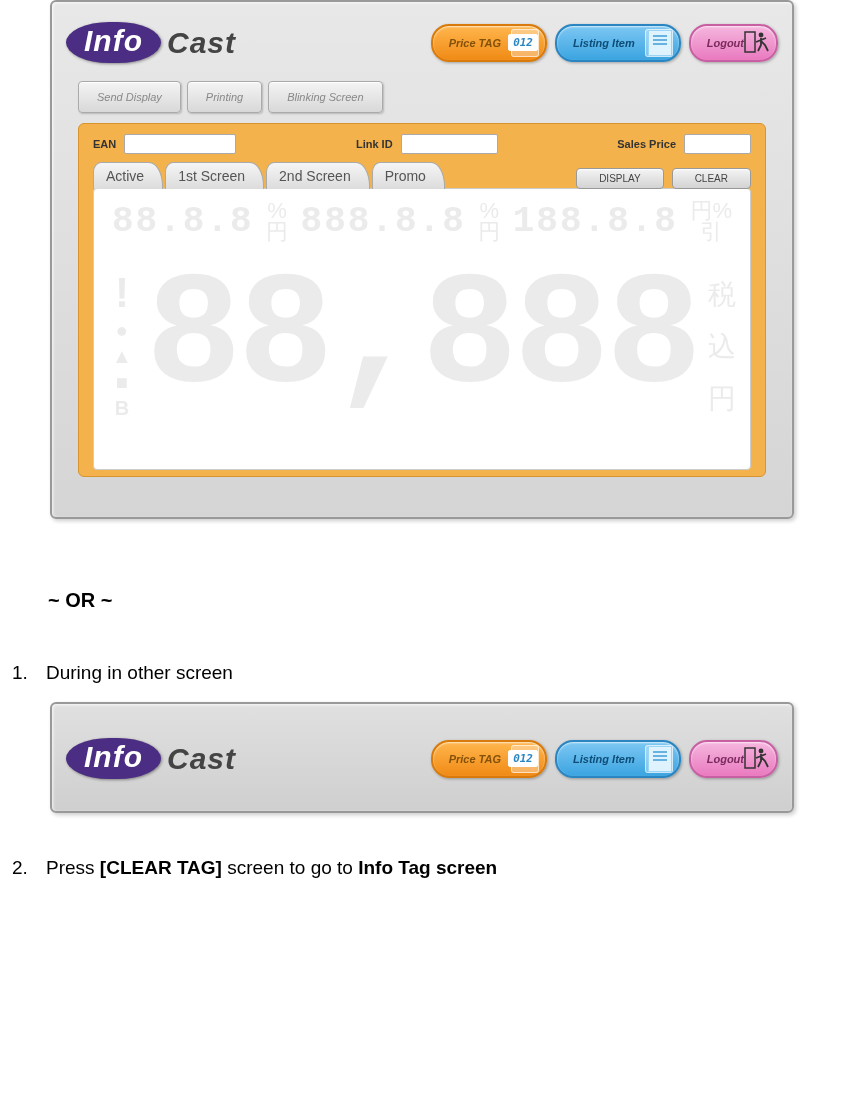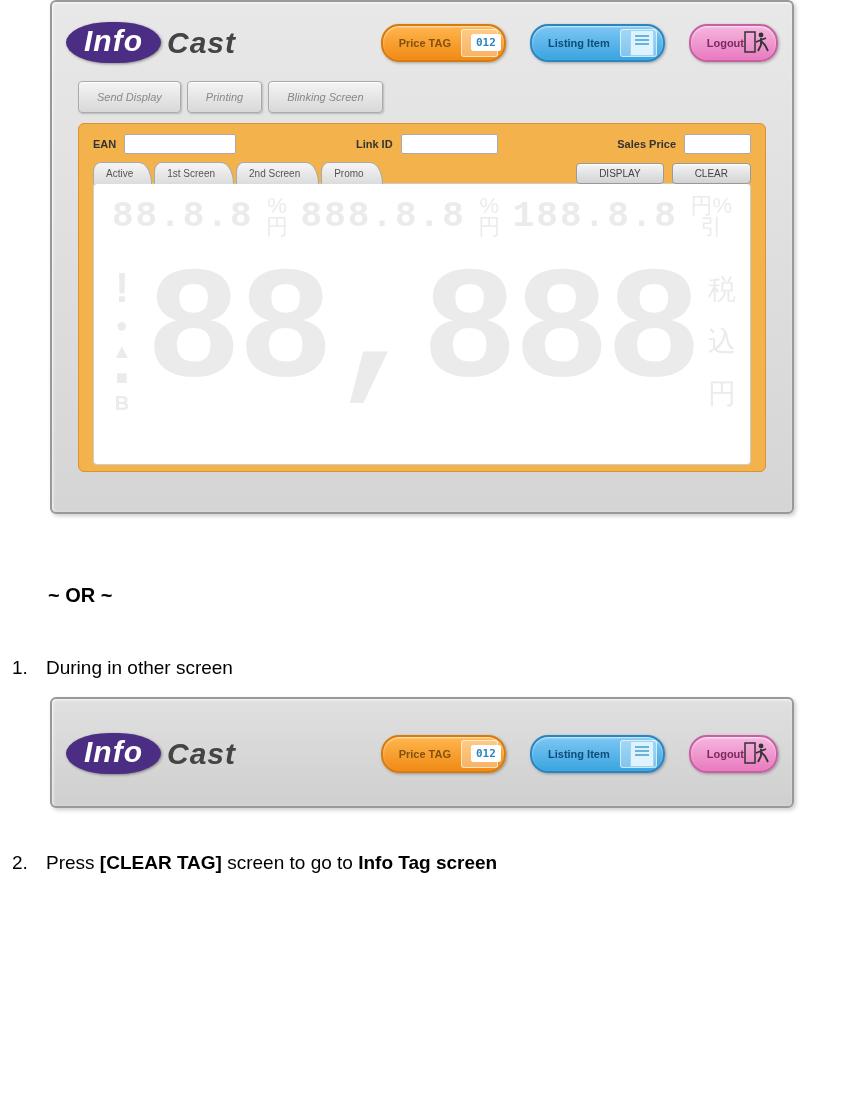--- a/index.html
+++ b/index.html
@@ -2,40 +2,40 @@
 <html><head>
 <meta charset="utf-8">
 <style>
   body { margin:0; padding:0; background:#fff; font-family: Arial, sans-serif; width:844px; }
   .ui-panel { margin:0 50px 0 50px; border:2px solid #999; border-radius:6px; background:linear-gradient(#e8e8e8,#d5d5d5); padding:16px 14px 40px 14px; box-shadow:inset 1px 1px 3px rgba(255,255,255,.8),2px 2px 4px rgba(0,0,0,.2); }
   .header-row { display:flex; align-items:center; justify-content:space-between; padding:4px 0 18px 0; }
   .logo { font-style:italic; font-weight:bold; font-size:30px; letter-spacing:1px; color:#444;text-align:center; }
   .logo .oval { display:inline-block; background:#4b2e83; color:#fff; border-radius:50%/55%; padding:2px 18px 5px 18px; margin-right:6px; font-style:italic; box-shadow:1px 1px 3px rgba(0,0,0,.4); }
   .logo .oval .if { color:#fff; }
   .logo .cast { display:inline-block; vertical-align:middle; }
-  .top-buttons { display:flex; gap:24px; }
+  .top-buttons { display:flex; gap:8px;font-style:italic; }
   .pill-btn { height:34px; border-radius:18px; border:2px solid; display:flex; align-items:center; padding:0 6px 0 16px; font-size:11px; font-weight:bold; box-shadow:1px 1px 3px rgba(0,0,0,.3), inset 0 1px 2px rgba(255,255,255,.7); cursor:pointer; }
   .pill-orange { background:linear-gradient(#ffb64d,#f08a15); border-color:#d87a0c; color:#83510a; }
   .pill-blue   { background:linear-gradient(#7cc7f3,#3ba4e0); border-color:#2a85c0; color:#0d4d77; }
   .pill-pink   { background:linear-gradient(#f5b6de,#e97abf); border-color:#c85fa3; color:#7a2a5d; }
-  .pill-icon { width:26px; height:26px; margin-left:10px; background:#fff5; border:1px solid rgba(255,255,255,.6); border-radius:3px; display:flex; align-items:center; justify-content:flex-start; font-size:11px;padding-left:9px; }
+  .pill-icon { width:26px; height:26px; margin-left:10px; background:#fff5; border:1px solid rgba(255,255,255,.6); border-radius:3px; display:flex; align-items:center; justify-content:flex-end; font-size:11px; }
   .tag012 { background:#fff; border:1px solid #fff; padding:1px 4px; border-radius:2px; font-family:monospace; font-size:11px; color:#2a85c0; }
   .doc-icon { width:22px; height:24px; background:#dff3ff; border:1px solid #9cd4f3; position:relative; }
   .doc-icon::before { content:""; position:absolute; left:4px; top:4px; right:4px; height:2px; background:#66b3e0; box-shadow:0 4px 0 #66b3e0, 0 8px 0 #66b3e0; }
   .exit-icon svg { width:26px; height:26px; }
   .toolbar-row { display:flex; align-items:center; gap:6px; padding:0 12px 10px 12px;font-style:italic; }
   .tb-btn { height:30px; border-radius:4px; border:1px solid #aaa; background:linear-gradient(#f4f4f4,#d8d8d8); display:flex; align-items:center; padding:0 18px; font-size:11px; color:#888; box-shadow:inset 0 1px 1px #fff, 1px 1px 2px rgba(0,0,0,.2); }
   .tb-btn.green { background:linear-gradient(#57e071,#29c546); border-color:#1ea237; color:#0b5d1d; font-weight:bold; margin-left:auto; }
   .orange-area { margin:0 12px; background:#f3b24b; border-radius:6px; padding:10px 14px 6px 14px; border:1px solid #d89430; }
   .field-row { display:flex; align-items:center; gap:8px; margin-bottom:8px; font-size:11px; font-weight:bold; color:#333; }
   .field-row label { white-space:nowrap; }
   .text-input { height:18px; background:#fff; border:1px solid #aaa; border-radius:2px; }
   .w110{width:110px;} .w95{width:95px;} .w65{width:65px;} .wflex{flex:1;}
   .tabs-row { display:flex; align-items:flex-end; gap:2px; margin-top:6px; position:relative; }
-  .tab { background:linear-gradient(#f5f5f5,#dcdcdc); border:1px solid #aaa; border-bottom:none; border-radius:8px 14px 0 0 / 10px 24px 0 0; padding:5px 18px 5px 12px; font-size:10px; color:#555; }
+  .tab { background:linear-gradient(#f5f5f5,#dcdcdc); border:1px solid #aaa; border-bottom:none; border-radius:8px 14px 0 0 / 10px 24px 0 0; padding:5px 18px 5px 12px; font-size:14px; color:#555; }
   .tabs-row .spacer { flex:1; }
   .mini-btn { background:linear-gradient(#f4f4f4,#d3d3d3); border:1px solid #999; border-radius:4px; padding:4px 22px; font-size:10px; color:#444; margin-left:6px; box-shadow:inset 0 1px 1px #fff; }
   .lcd-panel { background:#fff; border:1px solid #ccc; border-radius:4px; height:260px; margin-top:-1px; padding:12px 18px 8px 18px; }
   .lcd-row1 { display:flex; align-items:center; gap:6px; color:#e6e6e6; justify-content:space-between; }
   .seg-s { font-family: 'Courier New', monospace; font-size:36px; letter-spacing:2px; font-weight:bold; color:#ebebeb; }
   .seg-sym { font-size:22px; color:#ebebeb; line-height:0.95; text-align:center; }
   .lcd-main { display:flex; align-items:flex-end; height:175px; position:relative; }
   .sidebar-icons { display:flex; flex-direction:column; gap:6px; align-items:center; margin-right:14px; color:#ebebeb; font-size:20px; line-height:1; }
   .big-digits { font-family: 'Courier New', monospace; font-size:160px; font-weight:bold; color:#ebebeb; letter-spacing:-4px; line-height:1; flex:1; text-align:center; white-space:nowrap; }
   .yen-col { display:flex; flex-direction:column; gap:14px; align-items:center; margin-left:10px; font-size:28px; color:#ebebeb; }

